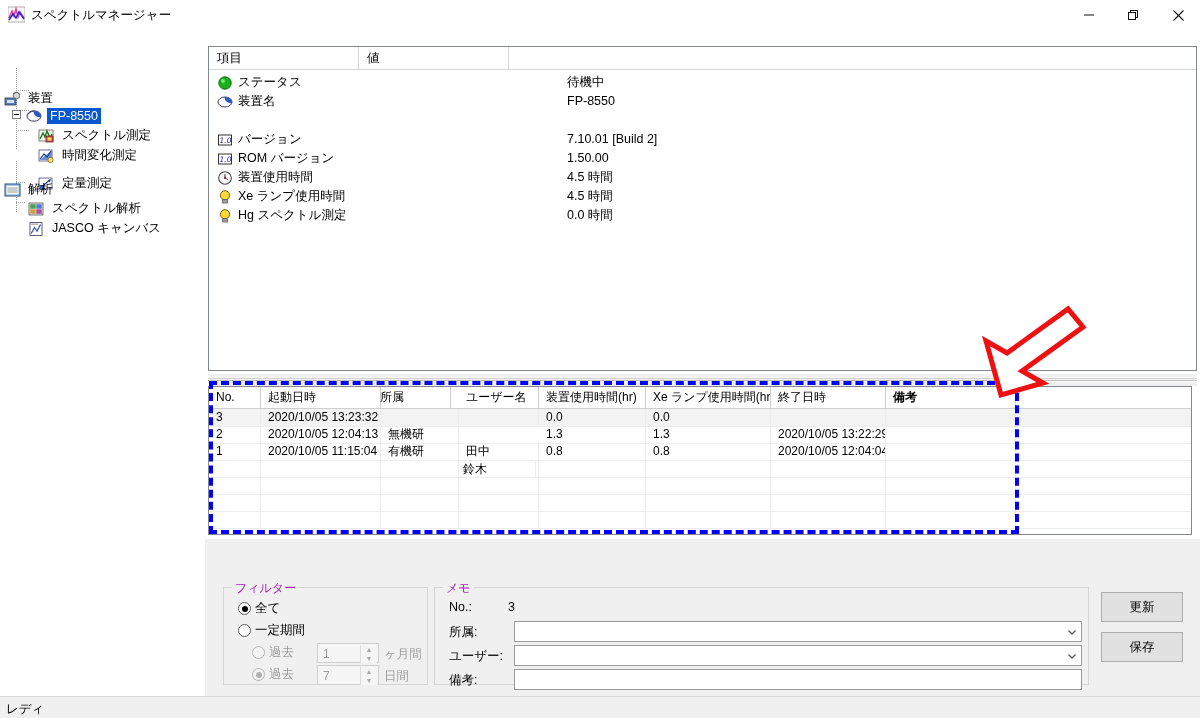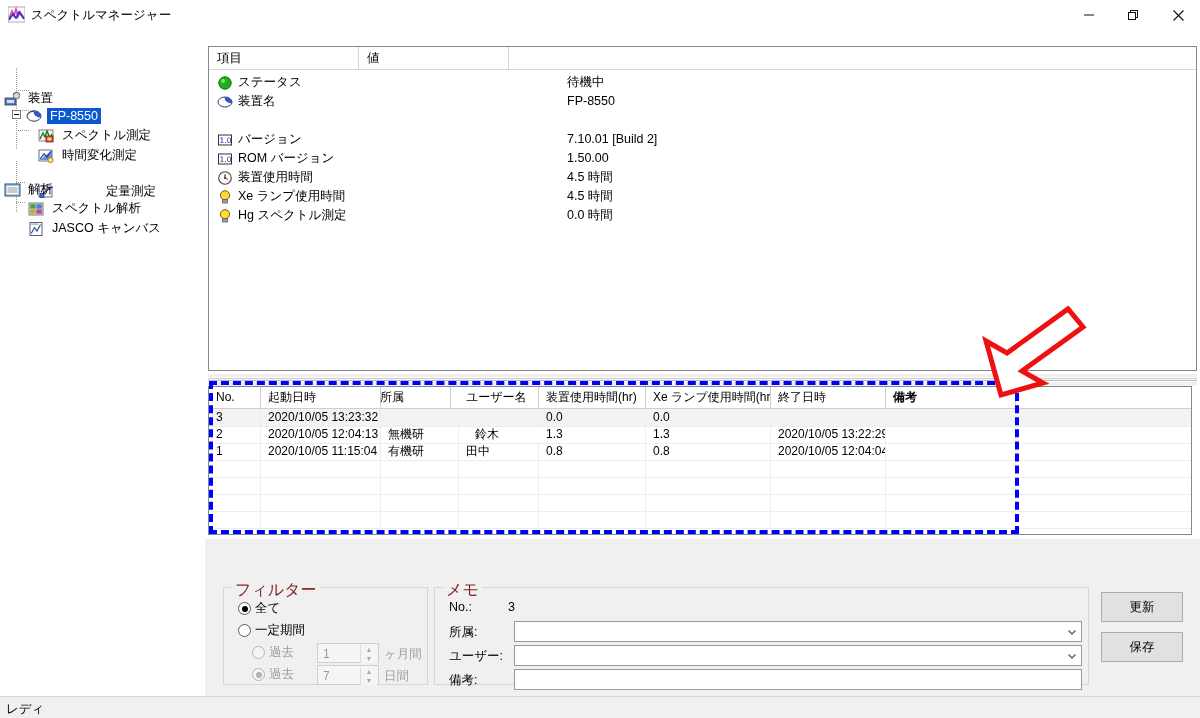--- a/index.html
+++ b/index.html
@@ -43,40 +43,40 @@
 
   
   .rightpane{position:absolute;left:205px;top:0;width:995px;height:652px;}
 
   
   .proplist{position:absolute;left:3px;top:2px;width:989px;height:325px;background:#fff;border:1px solid #828790;box-sizing:border-box;}
   .prop-head{position:absolute;left:0;top:0;height:22px;width:100%;background:#fff;border-bottom:1px solid #d6d6d6;}
   .ph{position:absolute;top:0;height:22px;line-height:22px;padding-left:8px;font-size:12.5px;box-sizing:border-box;border-right:1px solid #d6d6d6;}
   .prop-row{position:absolute;left:0;height:19px;line-height:19px;width:100%;font-size:12.5px;}
   .prop-name{position:absolute;left:8px;top:0;display:flex;align-items:center;height:19px;white-space:nowrap;}
-  .prop-name .pi{width:16px;height:16px;margin-right:5px;flex:none;position:relative;}
+  .prop-name .pi{width:16px;height:16px;margin-right:5px;flex:none;position:relative;font-style:italic;}
   .prop-val{position:absolute;left:358px;top:0;white-space:nowrap;}
 
   
   .splitter{position:absolute;left:3px;top:330px;width:989px;height:12px;background:#f0f0f0;}
   .splitter .grip{position:absolute;left:0;top:3px;width:100%;height:5px;
      background:linear-gradient(to bottom,#fbfbfb 0,#fbfbfb 1px,#d0d0d0 1px,#d0d0d0 2px,#f4f4f4 2px,#f4f4f4 3px,#bdbdbd 3px,#bdbdbd 4px,#ffffff 4px);}
 
   
   .tablewrap{position:absolute;left:3px;top:342px;width:984px;height:149px;background:#fff;border:1px solid #828790;box-sizing:border-box;overflow:hidden;}
   .thead{position:absolute;left:0;top:0;height:21px;width:100%;background:#fff;border-bottom:1px solid #cfcfcf;}
   .th{position:absolute;top:0;height:21px;line-height:21px;font-size:12px;padding-left:7px;box-sizing:border-box;border-right:1px solid #cfcfcf;white-space:nowrap;overflow:hidden;}
   .trow{position:absolute;left:0;height:17px;line-height:17px;width:100%;font-size:12px;border-bottom:1px solid #ededed;}
   .trow.alt{background:#f3f3f3;}
   .td{position:absolute;top:0;height:17px;line-height:17px;padding-left:7px;box-sizing:border-box;border-right:1px solid #ededed;white-space:nowrap;overflow:hidden;}
 
   
   .bottom{position:absolute;left:0;top:495px;width:995px;height:157px;background:#f0f0f0;}
   .group{position:absolute;border:1px solid #d5d5d5;box-sizing:border-box;background:#f0f0f0;}
-  .group > .glabel{position:absolute;top:-8px;left:8px;background:#f0f0f0;padding:0 3px;font-size:16px;color:#7f1d1d;}
+  .group > .glabel{position:absolute;top:-8px;left:8px;background:#f0f0f0;padding:0 3px;font-size:12px;color:#a21caf;}
 
   .radio{position:absolute;display:flex;align-items:center;font-size:12.5px;white-space:nowrap;}
   .radio .dot{width:13px;height:13px;border-radius:50%;border:1px solid #5a5a5a;background:#fff;margin-right:4px;flex:none;position:relative;box-sizing:border-box;}
   .radio.on .dot:after{content:"";position:absolute;left:2.5px;top:2.5px;width:6px;height:6px;border-radius:50%;background:#000;}
   .radio.dis{color:#9a9a9a;}
   .radio.dis .dot{border-color:#b5b5b5;background:#f4f4f4;}
   .radio.dis.on .dot:after{background:#b0b0b0;}
 
   .spin{position:absolute;height:20px;border:1px solid #cfcfcf;background:#f5f5f5;box-sizing:border-box;}
   .spin .val{position:absolute;left:5px;top:1px;font-size:12px;color:#9a9a9a;line-height:18px;}
@@ -202,21 +202,21 @@
             <svg width="17" height="16" viewBox="0 0 17 16">
               <rect x="1" y="2" width="13" height="11" fill="#ffffff" stroke="#4a4a7a" stroke-width="0.8"></rect>
               <path d="M1.6 12 L14 2.5 L14 12 Z" fill="#6b8fd4"></path>
               <path d="M2 11 L6 6 L9 9 L13 3" fill="none" stroke="#1c3f8f" stroke-width="1.2"></path>
               <circle cx="12.5" cy="12" r="2.6" fill="#ffe27a" stroke="#8a6a10" stroke-width="0.8"></circle>
             </svg>
           </span>
           <span class="tlabel">時間変化測定</span>
         </div>
 
-        <div class="tnode" style="left:38px;top:138px;gap:44px;">
+        <div class="tnode" style="left:38px;top:130px;">
           <span class="ticon">
             <svg width="17" height="16" viewBox="0 0 17 16">
               <rect x="1" y="2" width="13" height="11" fill="#ffffff" stroke="#4a4a7a" stroke-width="0.8"></rect>
               <path d="M2.5 11.5 L12.5 3.5" fill="none" stroke="#1c3f8f" stroke-width="1.3"></path>
               <path d="M12.5 3.5 L9.6 4 L12 6.4 Z" fill="#1c3f8f"></path>
               <rect x="2" y="9.5" width="4" height="4" fill="#3d6fd0" stroke="#17316b" stroke-width="0.7"></rect>
             </svg>
           </span>
           <span class="tlabel">定量測定</span>
         </div>
@@ -392,21 +392,21 @@
           <div class="td" style="left:437px;width:125px;">0.0</div>
           <div class="td" style="left:562px;width:115px;"></div>
           <div class="td" style="left:677px;width:130px;"></div>
           <div class="td" style="left:807px;width:175px;border-right:none;"></div>
         </div>
 
         <div class="trow" style="top:39px;">
           <div class="td" style="left:0;width:52px;">2</div>
           <div class="td" style="left:52px;width:120px;">2020/10/05 12:04:13</div>
           <div class="td" style="left:172px;width:78px;">無機研</div>
-          <div class="td" style="left:259px;width:80px;">鈴木</div>
+          <div class="td" style="left:247px;width:80px;margin-top:35px;">鈴木</div>
           <div class="td" style="left:330px;width:107px;">1.3</div>
           <div class="td" style="left:437px;width:125px;">1.3</div>
           <div class="td" style="left:562px;width:115px;">2020/10/05 13:22:29</div>
           <div class="td" style="left:677px;width:130px;"></div>
           <div class="td" style="left:807px;width:175px;border-right:none;"></div>
         </div>
 
         <div class="trow" style="top:56px;">
           <div class="td" style="left:0;width:52px;">1</div>
           <div class="td" style="left:52px;width:120px;">2020/10/05 11:15:04</div>

